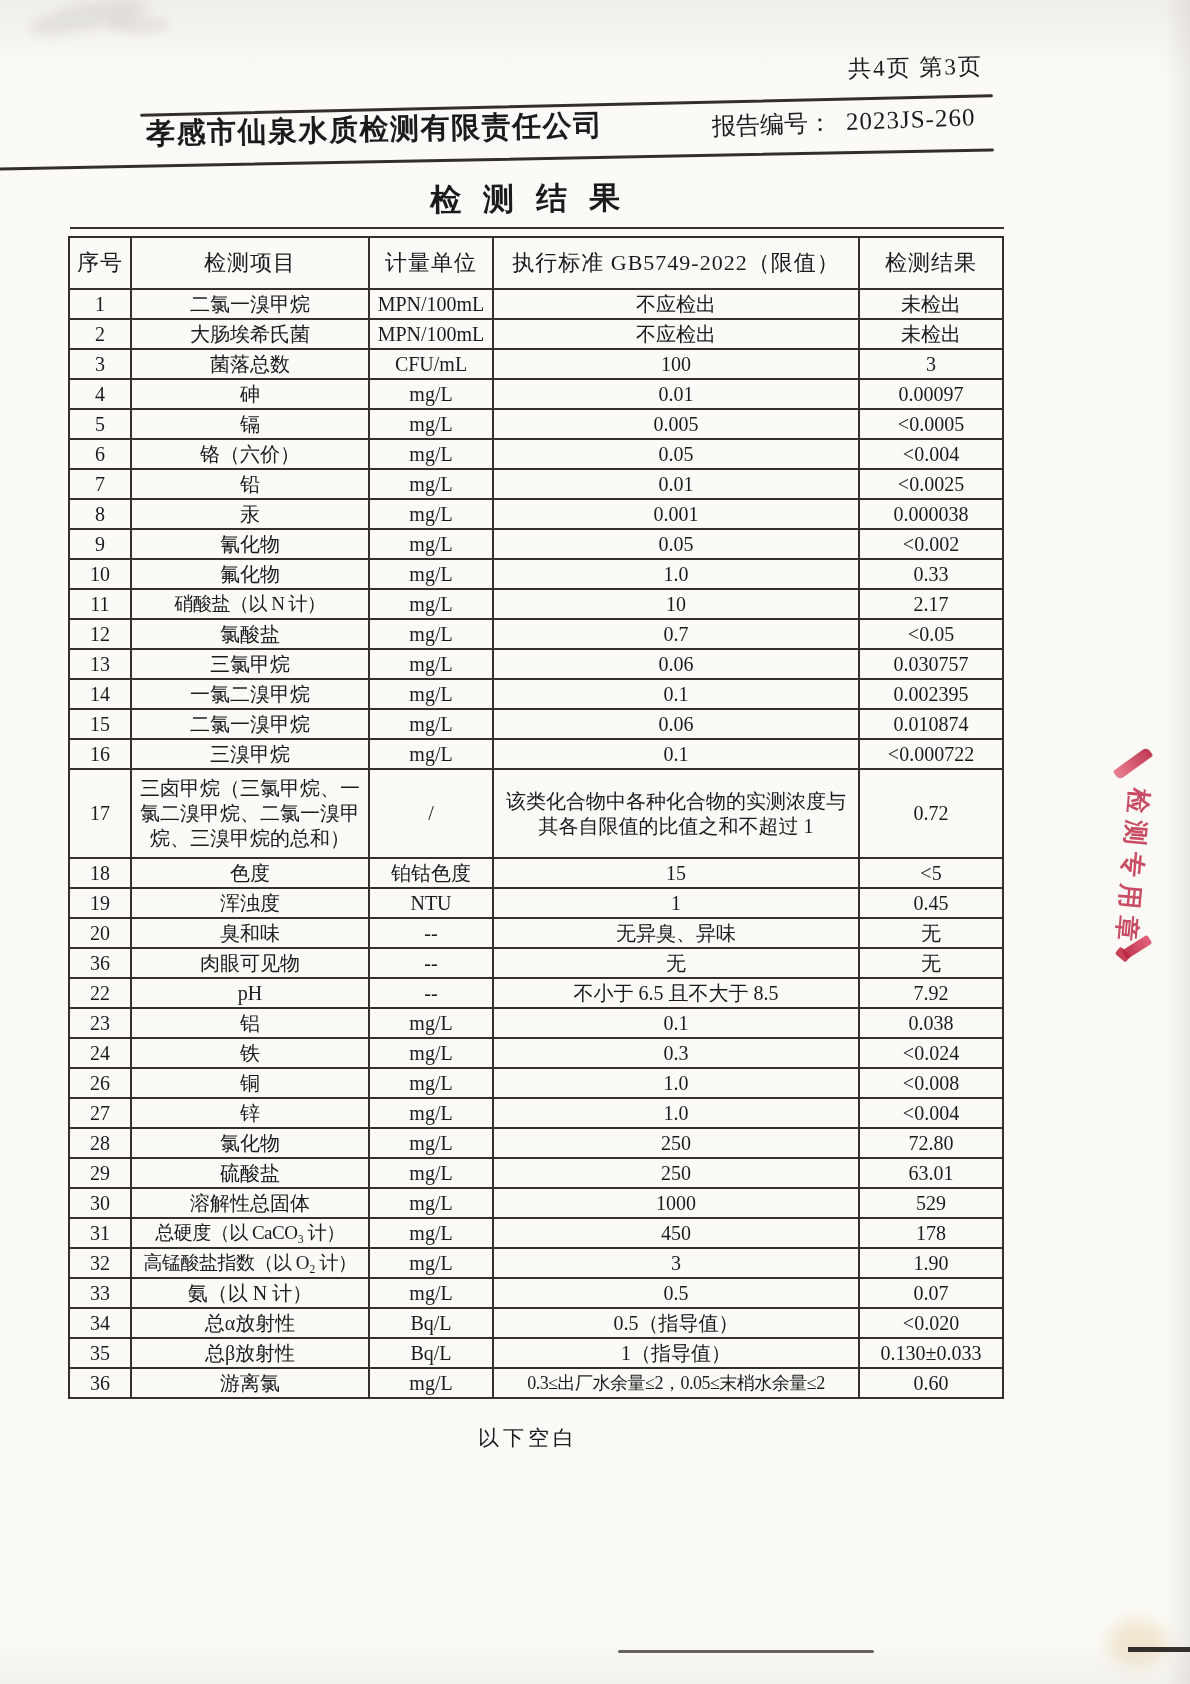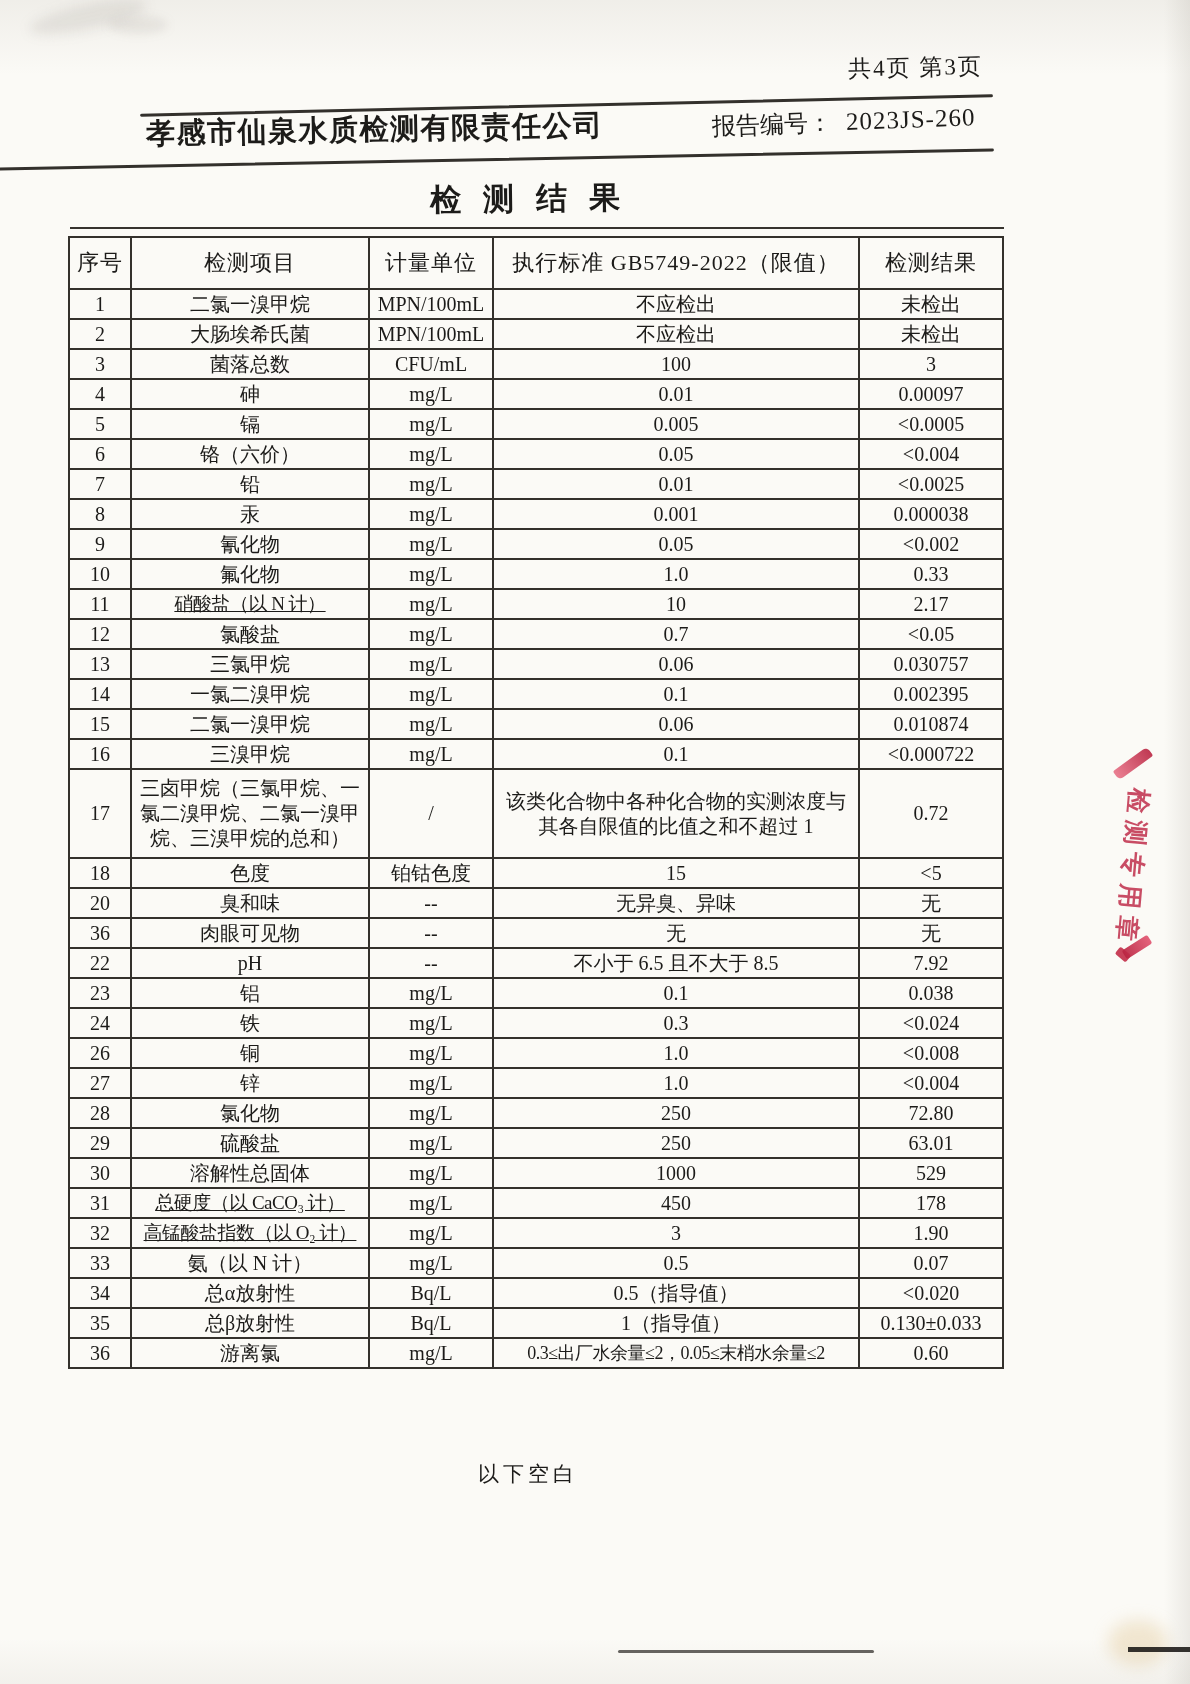--- a/index.html
+++ b/index.html
@@ -43,25 +43,25 @@
     letter-spacing:22px;white-space:nowrap;transform:rotate(-0.8deg);}
   
   .table-topline{position:absolute;left:70px;top:227px;width:934px;height:2px;background:#36332e;}
   table.results{position:absolute;left:68px;top:236px;width:934px;
     border-collapse:collapse;table-layout:fixed;}
   table.results th,table.results td{
     border:2px solid #34312c;text-align:center;vertical-align:middle;
     padding:1px 4px;font-size:20px;line-height:1.25;overflow:hidden;}
   table.results thead th{height:48px;font-size:22px;font-weight:normal;letter-spacing:1px;}
   table.results tbody tr{height:30px;}
-  table.results td.col-item.shrink{font-size:19px;letter-spacing:-0.5px;text-decoration:underline;}
+  table.results td.col-item.shrink{font-size:19px;letter-spacing:-0.5px;}
   table.results td.col-standard.long{font-size:18px;letter-spacing:-0.5px;border-radius:12px;}
   table.results tr.tall td{padding:6px 4px;}
   
-  .blank-note{position:absolute;left:478px;top:1460px;font-size:21px;letter-spacing:4px;}
+  .blank-note{position:absolute;left:478px;top:1424px;font-size:21px;letter-spacing:4px;}
   
   .seal{position:absolute;left:1094px;top:744px;width:76px;height:230px;}
   .seal .stroke-top{position:absolute;left:18px;top:14px;width:42px;height:11px;
     background:linear-gradient(90deg,#e87287,#b92441);transform:rotate(-36deg);
     border-radius:2px 5px 2px 5px;opacity:.9;}
   .seal .seal-text{position:absolute;left:22px;top:44px;height:160px;
     writing-mode:vertical-rl;text-orientation:sideways;
     font-size:25px;font-weight:bold;color:#c23550;letter-spacing:7px;opacity:.88;
     transform:rotate(5deg);font-family:"Liberation Sans","DejaVu Sans",sans-serif;}
   .seal .stroke-bot1{position:absolute;left:22px;top:206px;width:14px;height:9px;
@@ -230,20 +230,27 @@
     <td class="col-result">0.72</td>
   </tr>
       <tr>
     <td class="col-no">18</td>
     <td class="col-item">色度</td>
     <td class="col-unit">铂钴色度</td>
     <td class="col-standard">15</td>
     <td class="col-result">&lt;5</td>
   </tr>
       <tr>
+    <td class="col-no">19</td>
+    <td class="col-item">浑浊度</td>
+    <td class="col-unit">NTU</td>
+    <td class="col-standard">1</td>
+    <td class="col-result">0.45</td>
+  </tr>
+      <tr>
     <td class="col-no">20</td>
     <td class="col-item">臭和味</td>
     <td class="col-unit">--</td>
     <td class="col-standard">无异臭、异味</td>
     <td class="col-result">无</td>
   </tr>
       <tr>
     <td class="col-no">36</td>
     <td class="col-item">肉眼可见物</td>
     <td class="col-unit">--</td>

